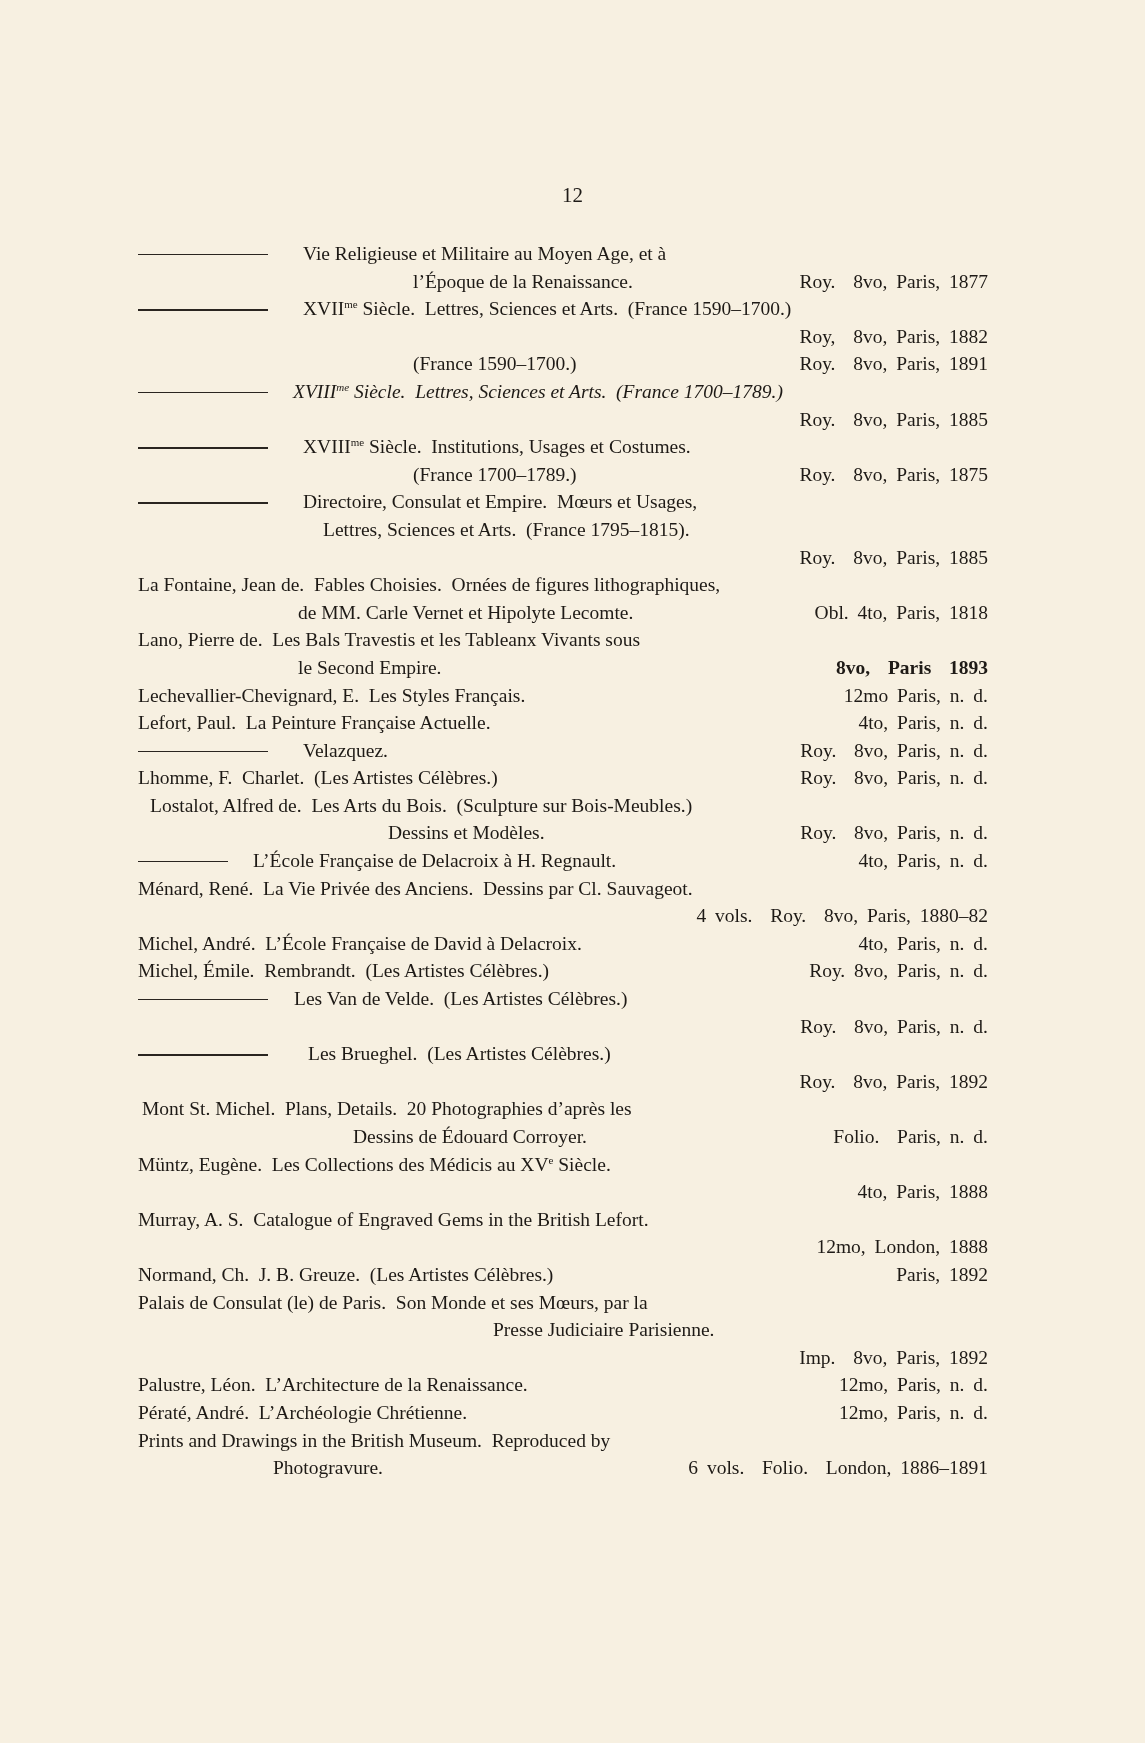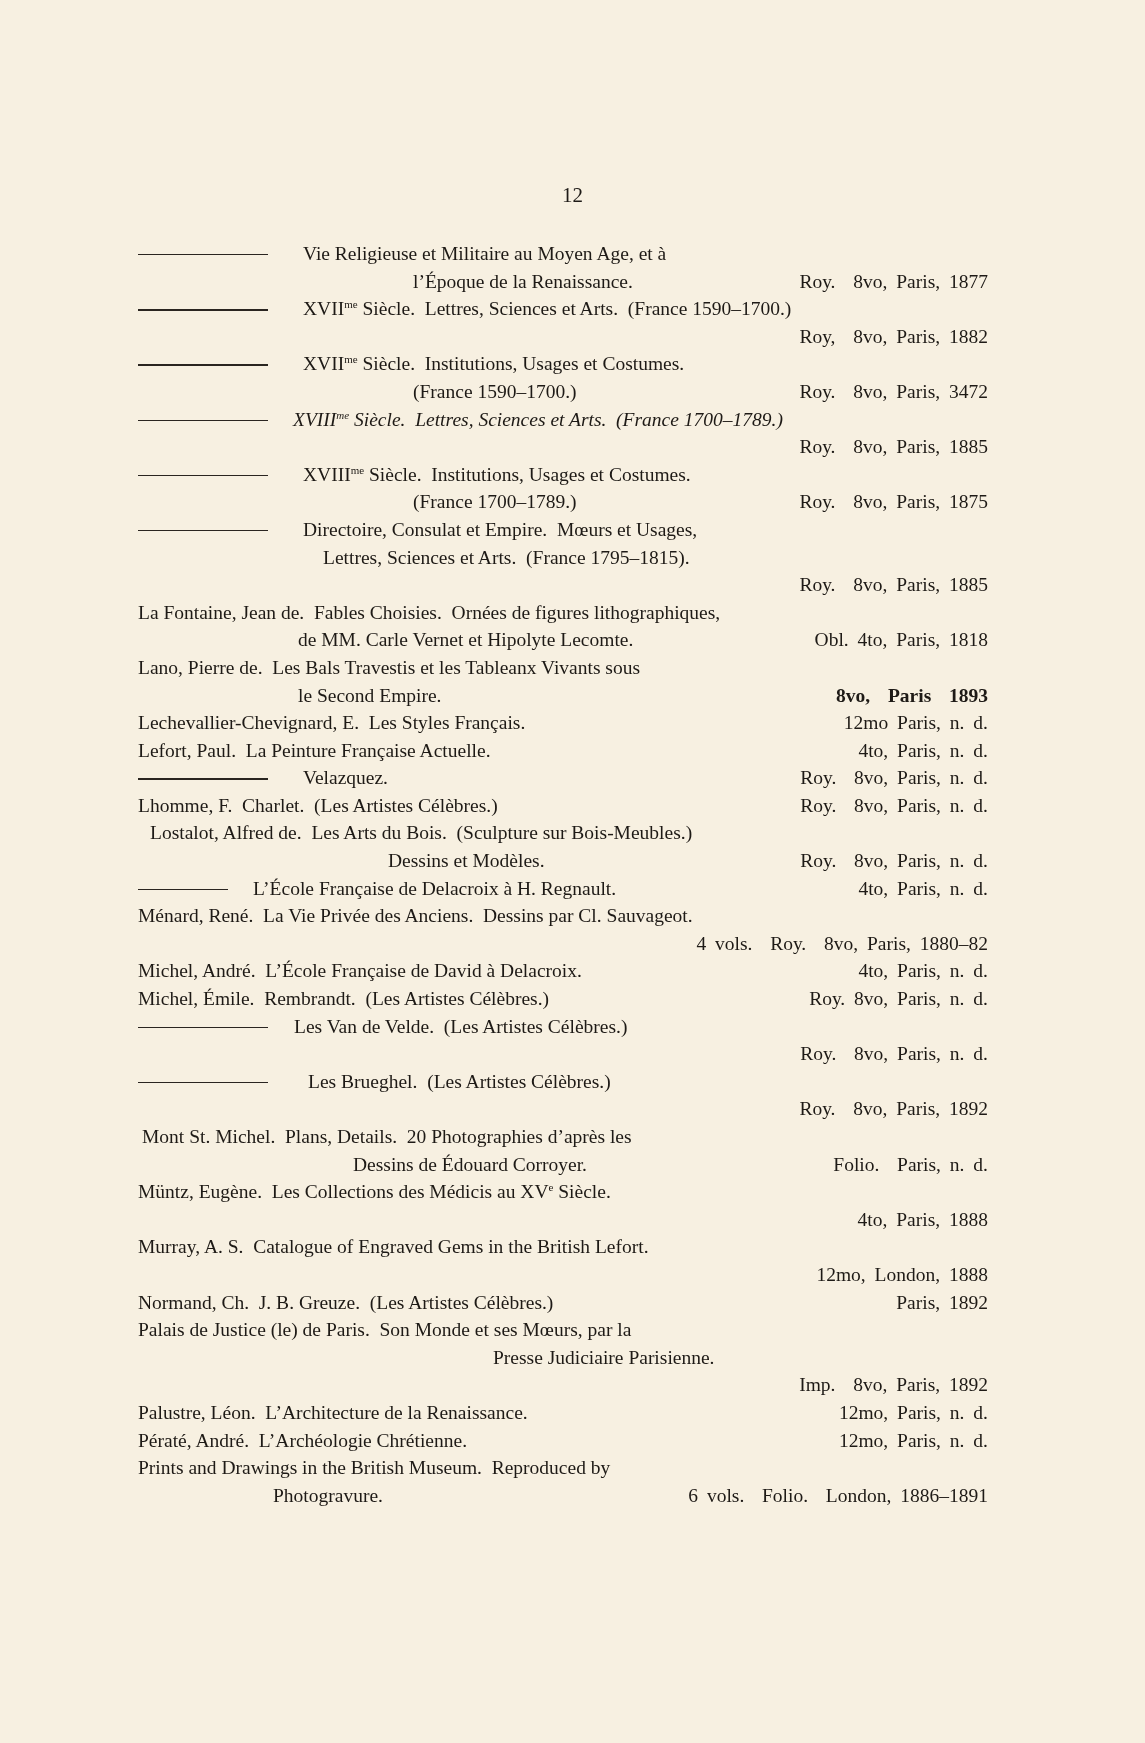--- a/index.html
+++ b/index.html
@@ -42,26 +42,22 @@
       <span class="right" style="white-space: pre;">Roy.  8vo, Paris, 1877</span>
     </div>
     <div class="line">
       <span class="dash" style="left: 0px; width: 130px;"></span>
       <span class="left" style="left: 165px; white-space: pre;">XVII<sup>me</sup> Siècle.  Lettres, Sciences et Arts.  (France 1590–1700.)</span>
     </div>
     <div class="line">
       <span class="right" style="white-space: pre;">Roy,  8vo, Paris, 1882</span>
     </div>
     <div class="line">
-      <span class="dash" style="left: 0px; width: 130px;"></span>
-      <span class="left" style="left: 165px; white-space: pre;">XVII<sup>me</sup> Siècle.  Institutions, Usages et Costumes.</span>
-    </div>
-    <div class="line">
       <span class="left" style="left: 275px; white-space: pre;">(France 1590–1700.)</span>
-      <span class="right" style="white-space: pre;">Roy.  8vo, Paris, 3472</span>
+      <span class="right" style="white-space: pre;">Roy.  8vo, Paris, 1891</span>
     </div>
     <div class="line">
       <span class="dash" style="left: 0px; width: 130px;"></span>
       <span class="left" style="left: 155px; white-space: pre; font-style: italic;">XVIII<sup>me</sup> Siècle.  Lettres, Sciences et Arts.  (France 1700–1789.)</span>
     </div>
     <div class="line">
       <span class="right" style="white-space: pre;">Roy.  8vo, Paris, 1885</span>
     </div>
     <div class="line">
       <span class="dash" style="left: 0px; width: 130px;"></span>
@@ -169,21 +165,21 @@
       <span class="left" style="left: 0px; white-space: pre;">Murray, A. S.  Catalogue of Engraved Gems in the British Lefort.</span>
     </div>
     <div class="line">
       <span class="right" style="white-space: pre;">12mo, London, 1888</span>
     </div>
     <div class="line">
       <span class="left" style="left: 0px; white-space: pre;">Normand, Ch.  J. B. Greuze.  (Les Artistes Célèbres.)</span>
       <span class="right" style="white-space: pre;">Paris, 1892</span>
     </div>
     <div class="line">
-      <span class="left" style="left: 0px; white-space: pre;">Palais de Justice (le) de Paris.  Son Monde et ses Mœurs, par la</span>
+      <span class="left" style="left: 0px; white-space: pre;">Palais de Consulat (le) de Paris.  Son Monde et ses Mœurs, par la</span>
     </div>
     <div class="line">
       <span class="left" style="left: 355px; white-space: pre;">Presse Judiciaire Parisienne.</span>
     </div>
     <div class="line">
       <span class="right" style="white-space: pre;">Imp.  8vo, Paris, 1892</span>
     </div>
     <div class="line">
       <span class="left" style="left: 0px; white-space: pre;">Palustre, Léon.  L’Architecture de la Renaissance.</span>
       <span class="right" style="white-space: pre;">12mo, Paris, n. d.</span>

